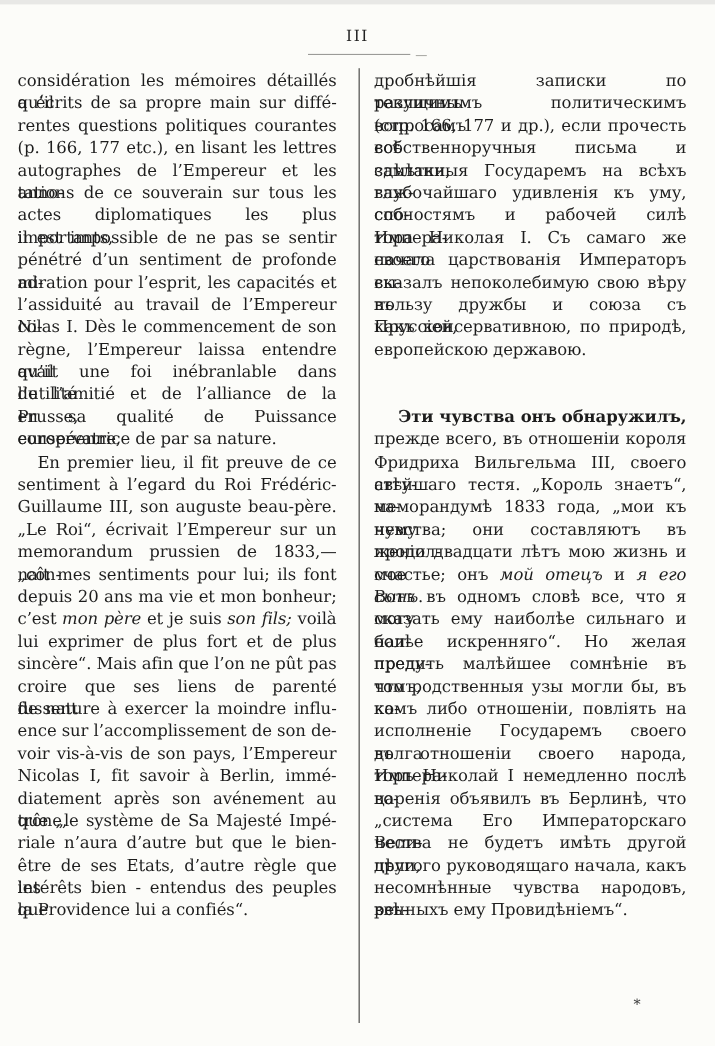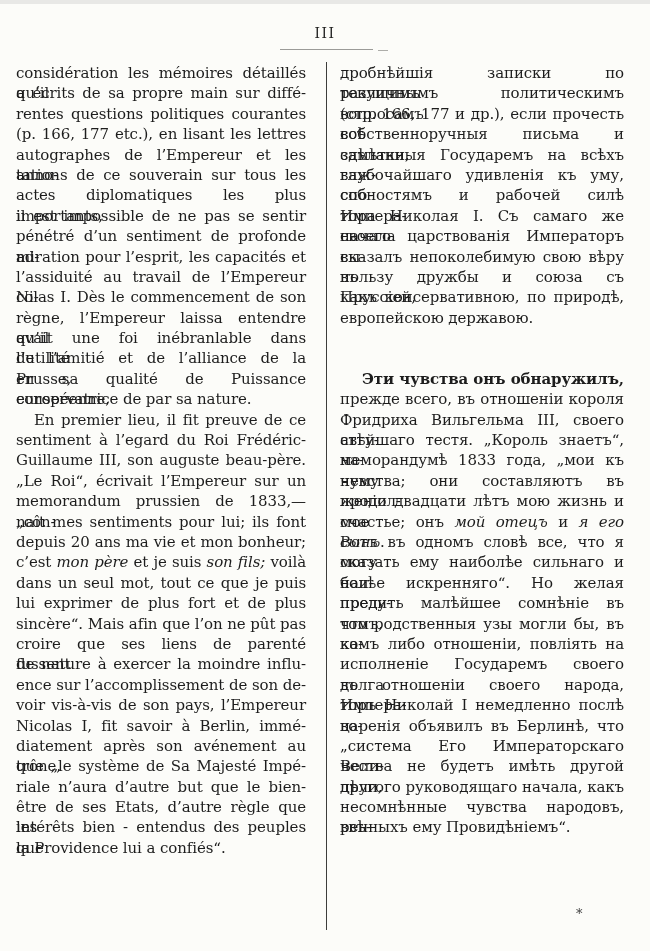--- a/index.html
+++ b/index.html
@@ -73,21 +73,20 @@
       <div class="line ind-fr">En premier lieu, il fit preuve de ce</div>
       <div class="line">sentiment à l’egard du Roi Frédéric-</div>
       <div class="line">Guillaume III, son auguste beau-père.</div>
       <div class="line">„Le Roi“, écrivait l’Empereur sur un</div>
       <div class="line">memorandum prussien de 1833,—„con-</div>
       <div class="line">naît mes sentiments pour lui; ils font</div>
       <div class="line">depuis 20 ans ma vie et mon bonheur;</div>
       <div class="line">
         <span>c’est </span><span class="it">mon père</span><span> et je suis </span><span class="it">son fils;</span><span> voilà</span>
       </div>
-      <div class="line">dans un seul mot, tout ce que je puis</div>
       <div class="line">lui exprimer de plus fort et de plus</div>
       <div class="line">sincère“. Mais afin que l’on ne pût pas</div>
       <div class="line">croire que ses liens de parenté fussent</div>
       <div class="line">de nature à exercer la moindre influ-</div>
       <div class="line">ence sur l’accomplissement de son de-</div>
       <div class="line">voir vis-à-vis de son pays, l’Empereur</div>
       <div class="line">Nicolas I, fit savoir à Berlin, immé-</div>
       <div class="line">diatement après son avénement au trône,</div>
       <div class="line">que „le système de Sa Majesté Impé-</div>
       <div class="line">riale n’aura d’autre but que le bien-</div>

